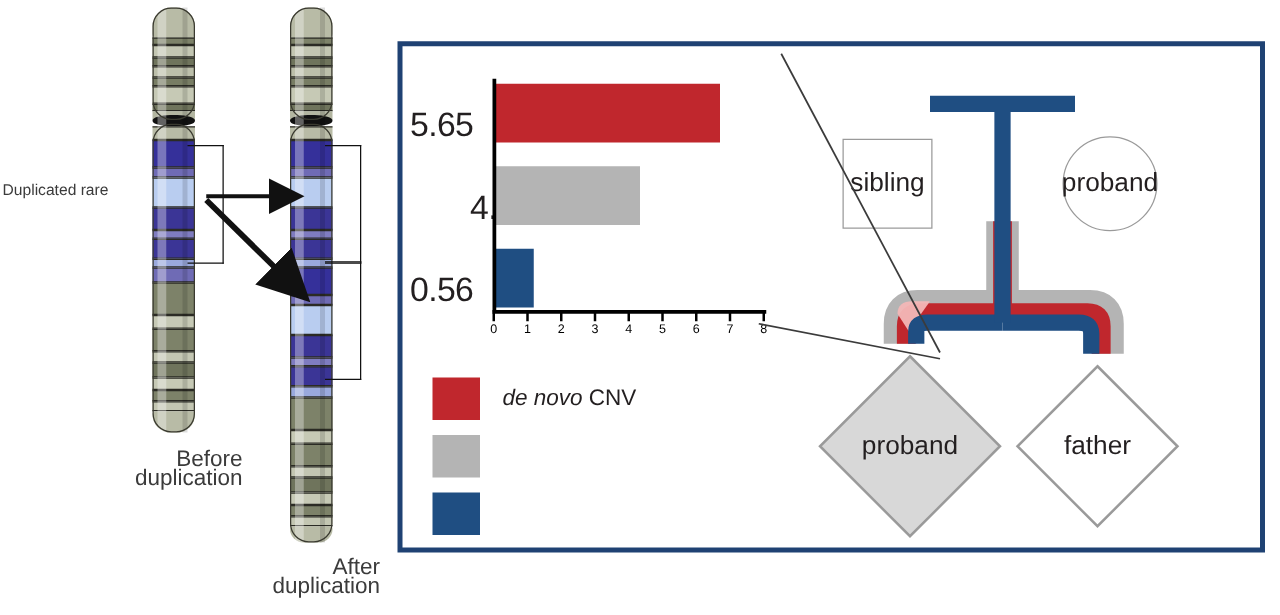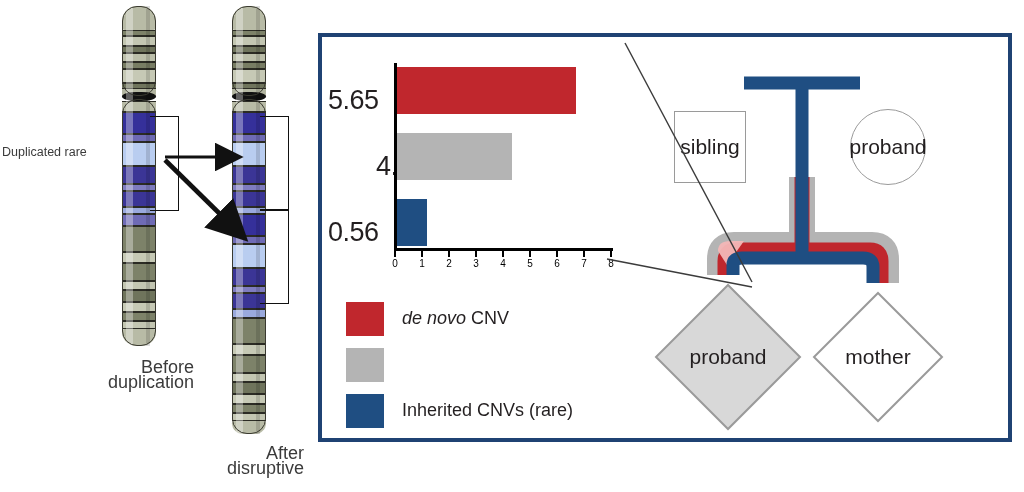--- a/index.html
+++ b/index.html
@@ -186,21 +186,21 @@
         <path d="M0,0 L9,4.5 L0,9 z" fill="#111"></path>
       </marker>
     </defs>
     <line x1="165" y1="157" x2="218" y2="157" stroke="#111" stroke-width="3.2" marker-end="url(#ah)"></line>
     <line x1="165" y1="160" x2="222" y2="216" stroke="#111" stroke-width="4.6" marker-end="url(#ah)"></line>
   </svg>
 
   <div class="chr-caption" style="left:84px;top:360px;width:110px;">Before
 duplication</div>
   <div class="chr-caption" style="left:194px;top:446px;width:110px;">After
-disruptive</div>
+duplication</div>
 </div>
 
 <div class="abs" id="figure-panel">
 
   <div id="bar-chart">
 
     <div class="bar-value" style="top:44px;">5.65</div>
     <div class="bar-value" style="top:110px;margin-left:48px;">4.30</div>
     <div class="bar-value" style="top:176px;">0.56</div>
 
@@ -236,21 +236,20 @@
   <div id="legend">
     <div class="legend-row">
       <span class="legend-swatch" style="background:#c0272d;"></span>
       <span class="legend-label"><i>de novo</i><span> CNV</span></span>
     </div>
     <div class="legend-row">
       <span class="legend-swatch" style="background:#b4b4b4;"></span>
     </div>
     <div class="legend-row">
       <span class="legend-swatch" style="background:#1f4e82;"></span>
-      <span class="legend-label">Inherited CNVs (rare)</span>
     </div>
   </div>
 
   <div id="pedigree">
 
     <svg class="leader" width="380" height="401">
 
       <path d="M 88 238 L 88 222 Q 88 208 102 208 L 170 208 L 170 140" fill="none" stroke="#b4b4b4" stroke-width="26" stroke-linecap="butt"></path>
       <path d="M 170 208 L 240 208 Q 254 208 254 222 L 254 246" fill="none" stroke="#b4b4b4" stroke-width="26" stroke-linecap="butt"></path>
 
@@ -272,20 +271,20 @@
     <div class="ped-label" style="left:216px;top:98px;width:80px;">proband</div>
 
     <svg class="diamond-wrap" style="left:20px;top:244px;" width="152" height="152">
       <polygon points="76,4 148,76 76,148 4,76" fill="#d8d8d8" stroke="#9a9a9a" stroke-width="2"></polygon>
     </svg>
     <div class="ped-label" style="left:20px;top:308px;width:152px;">proband</div>
 
     <svg class="diamond-wrap" style="left:178px;top:252px;" width="136" height="136">
       <polygon points="68,4 132,68 68,132 4,68" fill="#ffffff" stroke="#9a9a9a" stroke-width="2"></polygon>
     </svg>
-    <div class="ped-label" style="left:178px;top:308px;width:136px;">mother</div>
+    <div class="ped-label" style="left:178px;top:308px;width:136px;">father</div>
   </div>
 
   <svg class="leader" style="left:0;top:0;" width="690" height="405">
     <line x1="303" y1="6" x2="430" y2="245" stroke="#3b3b3b" stroke-width="1.4"></line>
     <line x1="285" y1="222" x2="430" y2="250" stroke="#3b3b3b" stroke-width="1.4"></line>
   </svg>
 </div>
 
 </body></html>

